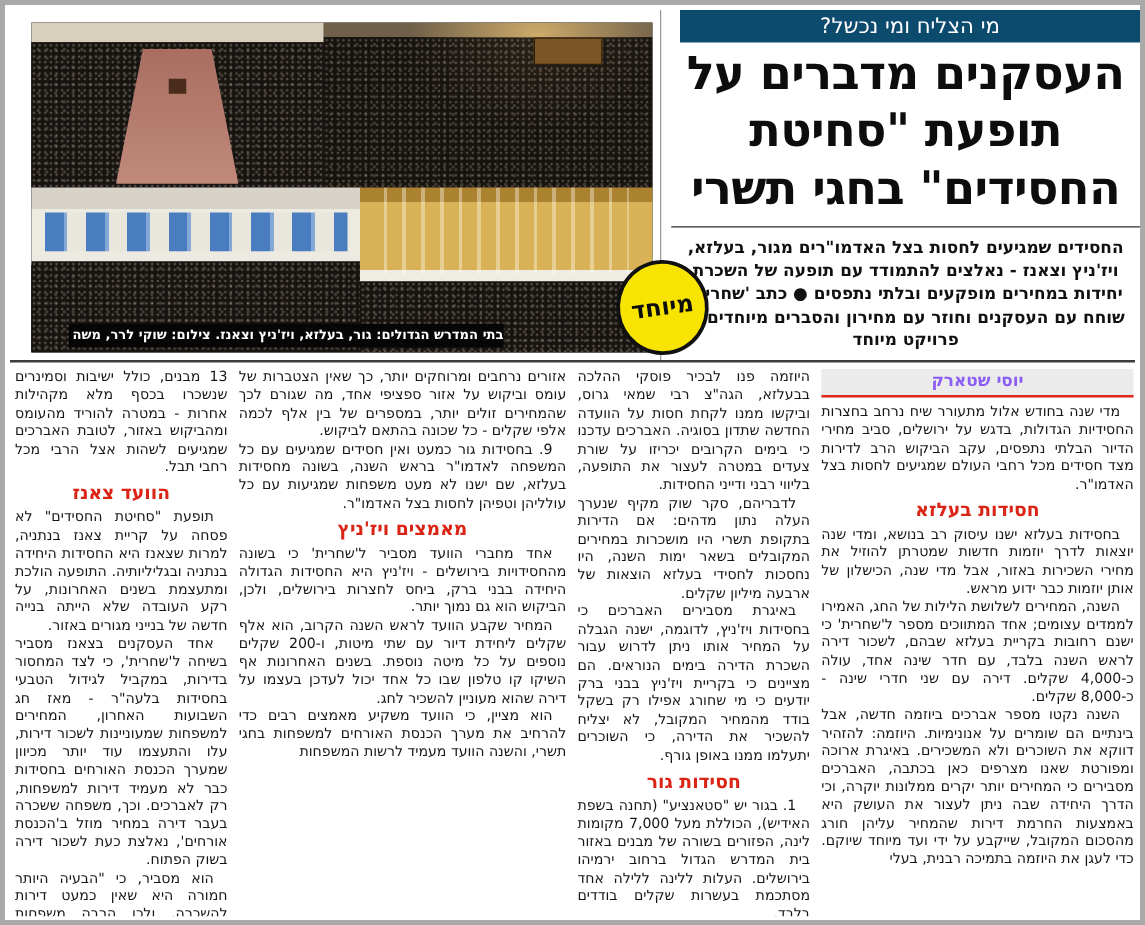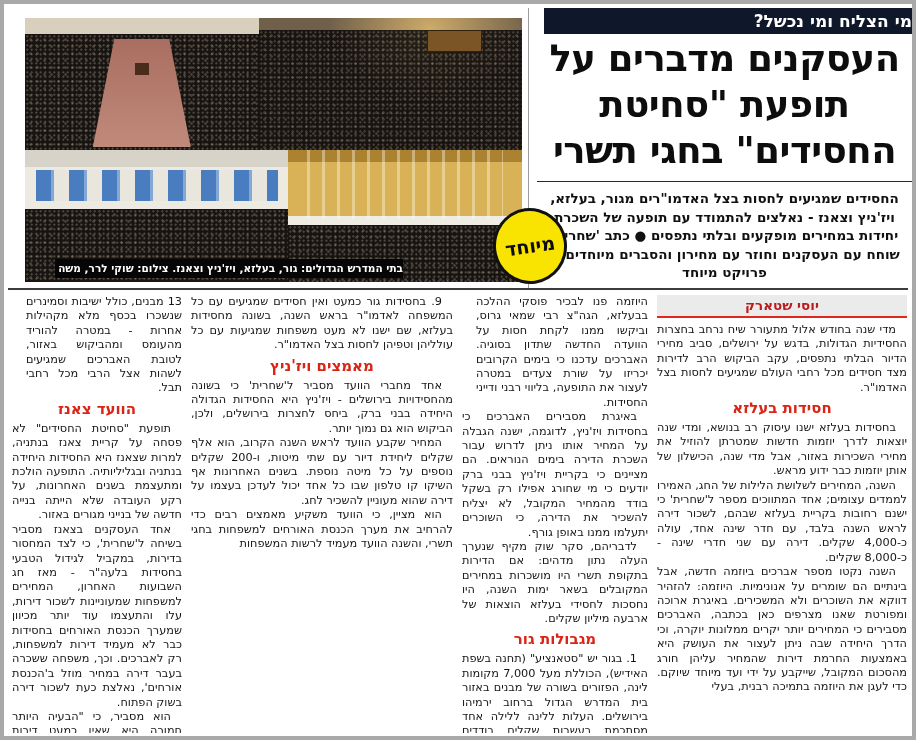--- a/index.html
+++ b/index.html
@@ -5,22 +5,22 @@
   * { margin:0; padding:0; box-sizing:border-box; }
   html,body { background:#fff; }
   body { font-family:"DejaVu Sans", sans-serif; }
   .page {
     position:relative; width:916px; height:740px; background:#fff;
     border:4px solid #a9a9a9; overflow:hidden; direction:rtl;
   }
   
   .kicker {
     position:absolute; left:540px; top:4px; width:368px; height:26px;
-    background:#0f172a; color:#fff; text-align:right;
-    font-size:17px; font-weight:bold; line-height:26px;
+    background:#0c4a6e; color:#fff; text-align:center;
+    font-size:17px; font-weight:normal; line-height:26px;
   }
   .headline {
     position:absolute; left:533px; top:32px; width:375px; height:142px;
     color:#0d0d0d; font-size:37px; font-weight:bold; line-height:46px;
     text-align:center; letter-spacing:-0.5px;
   }
   .subtitle {
     position:absolute; left:533px; top:177px; width:375px; height:106px;
     border-top:1.5px solid #2b2b2b; padding-top:7px;
     font-size:13.5px; font-weight:bold; line-height:18.6px; text-align:center;
@@ -83,32 +83,32 @@
     position:absolute; left:6px; top:291px; width:897px; height:438px;
     display:flex; gap:9px; direction:rtl;
   }
   .col { overflow:hidden; height:100%; }
   .col:nth-child(1){ width:250px; }
   .col:nth-child(2){ width:186px; }
   .col:nth-child(3){ width:262px; }
   .col:nth-child(4){ width:170px; }
   .byline {
     background:#ebebeb; border-bottom:2.5px solid #e0281c;
-    text-align:center; font-size:13.5px; font-weight:bold; color:#b91c1c;
+    text-align:center; font-size:13.5px; font-weight:bold; color:#8b5cf6;
     height:23px; line-height:21px; margin-bottom:5px;
   }
   .col-heading {
     color:#da2415; font-size:15px; font-weight:bold; text-align:center;
     line-height:19px; margin:4px 0 3px;
   }
   .para {
     font-size:11.3px; line-height:14.4px; text-align:justify; color:#151515;
     text-indent:11px;
   }
-  .para.cont { text-indent:0;margin-left:14px; }
+  .para.cont { text-indent:0; }
 </style>
 </head>
 <body>
 
 <div class="page">
 
   <div class="photo">
     <div class="panel p-tl">
       <div class="floor"></div>
       <div class="bimah"></div>
@@ -137,26 +137,27 @@
       <div class="col">
         <div class="byline">יוסי שטארק</div>
         <p class="para">מדי שנה בחודש אלול מתעורר שיח נרחב בחצרות החסידיות הגדולות, בדגש על ירושלים, סביב מחירי הדיור הבלתי נתפסים, עקב הביקוש הרב לדירות מצד חסידים מכל רחבי העולם שמגיעים לחסות בצל האדמו"ר.</p>
         <h3 class="col-heading">חסידות בעלזא</h3>
         <p class="para">בחסידות בעלזא ישנו עיסוק רב בנושא, ומדי שנה יוצאות לדרך יוזמות חדשות שמטרתן להוזיל את מחירי השכירות באזור, אבל מדי שנה, הכישלון של אותן יוזמות כבר ידוע מראש.</p>
         <p class="para">השנה, המחירים לשלושת הלילות של החג, האמירו לממדים עצומים; אחד המתווכים מספר ל'שחרית' כי ישנם רחובות בקריית בעלזא שבהם, לשכור דירה לראש השנה בלבד, עם חדר שינה אחד, עולה כ-4,000 שקלים. דירה עם שני חדרי שינה - כ-8,000 שקלים.</p>
         <p class="para">השנה נקטו מספר אברכים ביוזמה חדשה, אבל בינתיים הם שומרים על אנונימיות. היוזמה: להזהיר דווקא את השוכרים ולא המשכירים. באיגרת ארוכה ומפורטת שאנו מצרפים כאן בכתבה, האברכים מסבירים כי המחירים יותר יקרים ממלונות יוקרה, וכי הדרך היחידה שבה ניתן לעצור את העושק היא באמצעות החרמת דירות שהמחיר עליהן חורג מהסכום המקובל, שייקבע על ידי ועד מיוחד שיוקם. כדי לעגן את היוזמה בתמיכה רבנית, בעלי</p>
       </div>
       <div class="col">
         <p class="para cont">היוזמה פנו לבכיר פוסקי ההלכה בבעלזא, הגה"צ רבי שמאי גרוס, וביקשו ממנו לקחת חסות על הוועדה החדשה שתדון בסוגיה. האברכים עדכנו כי בימים הקרובים יכריזו על שורת צעדים במטרה לעצור את התופעה, בליווי רבני ודייני החסידות.</p>
+        <p class="para">לדבריהם, סקר שוק מקיף שנערך העלה נתון מדהים: אם הדירות בתקופת תשרי היו מושכרות במחירים המקובלים בשאר ימות השנה, היו נחסכות לחסידי בעלזא הוצאות של ארבעה מיליון שקלים.</p>
         <p class="para">באיגרת מסבירים האברכים כי בחסידות ויז'ניץ, לדוגמה, ישנה הגבלה על המחיר אותו ניתן לדרוש עבור השכרת הדירה בימים הנוראים. הם מציינים כי בקריית ויז'ניץ בבני ברק יודעים כי מי שחורג אפילו רק בשקל בודד מהמחיר המקובל, לא יצליח להשכיר את הדירה, כי השוכרים יתעלמו ממנו באופן גורף.</p>
-        <p class="para">לדבריהם, סקר שוק מקיף שנערך העלה נתון מדהים: אם הדירות בתקופת תשרי היו מושכרות במחירים המקובלים בשאר ימות השנה, היו נחסכות לחסידי בעלזא הוצאות של ארבעה מיליון שקלים.</p>
-        <h3 class="col-heading">מגבולות גור</h3>
+        <h3 class="col-heading">חסידות גור</h3>
         <p class="para">1. בגור יש "סטאנציע" (תחנה בשפת האידיש), הכוללת מעל 7,000 מקומות לינה, הפזורים בשורה של מבנים באזור בית המדרש הגדול ברחוב ירמיהו בירושלים. העלות ללינה ללילה אחד מסתכמת בעשרות שקלים בודדים בלבד.</p>
       </div>
       <div class="col">
+        <p class="para cont">אזורים נרחבים ומרוחקים יותר, כך שאין הצטברות של עומס וביקוש על אזור ספציפי אחד, מה שגורם לכך שהמחירים זולים יותר, במספרים של בין אלף לכמה אלפי שקלים - כל שכונה בהתאם לביקוש.</p>
         <p class="para">9. בחסידות גור כמעט ואין חסידים שמגיעים עם כל המשפחה לאדמו"ר בראש השנה, בשונה מחסידות בעלזא, שם ישנו לא מעט משפחות שמגיעות עם כל עולליהן וטפיהן לחסות בצל האדמו"ר.</p>
         <h3 class="col-heading">מאמצים ויז'ניץ</h3>
         <p class="para">אחד מחברי הוועד מסביר ל'שחרית' כי בשונה מהחסידויות בירושלים - ויז'ניץ היא החסידות הגדולה היחידה בבני ברק, ביחס לחצרות בירושלים, ולכן, הביקוש הוא גם נמוך יותר.</p>
         <p class="para">המחיר שקבע הוועד לראש השנה הקרוב, הוא אלף שקלים ליחידת דיור עם שתי מיטות, ו-200 שקלים נוספים על כל מיטה נוספת. בשנים האחרונות אף השיקו קו טלפון שבו כל אחד יכול לעדכן בעצמו על דירה שהוא מעוניין להשכיר לחג.</p>
         <p class="para">הוא מציין, כי הוועד משקיע מאמצים רבים כדי להרחיב את מערך הכנסת האורחים למשפחות בחגי תשרי, והשנה הוועד מעמיד לרשות המשפחות</p>
       </div>
       <div class="col">
         <p class="para cont">13 מבנים, כולל ישיבות וסמינרים שנשכרו בכסף מלא מקהילות אחרות - במטרה להוריד מהעומס ומהביקוש באזור, לטובת האברכים שמגיעים לשהות אצל הרבי מכל רחבי תבל.</p>
         <h3 class="col-heading">הוועד צאנז</h3>
         <p class="para">תופעת "סחיטת החסידים" לא פסחה על קריית צאנז בנתניה, למרות שצאנז היא החסידות היחידה בנתניה ובגליליותיה. התופעה הולכת ומתעצמת בשנים האחרונות, על רקע העובדה שלא הייתה בנייה חדשה של בנייני מגורים באזור.</p>

